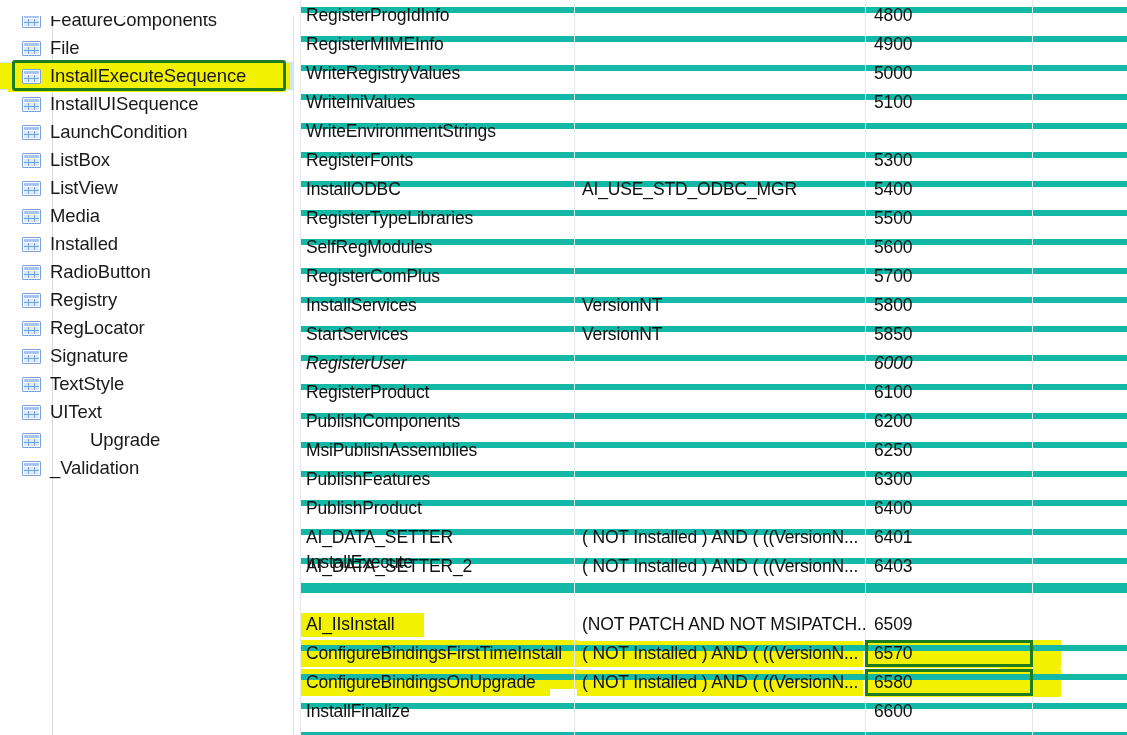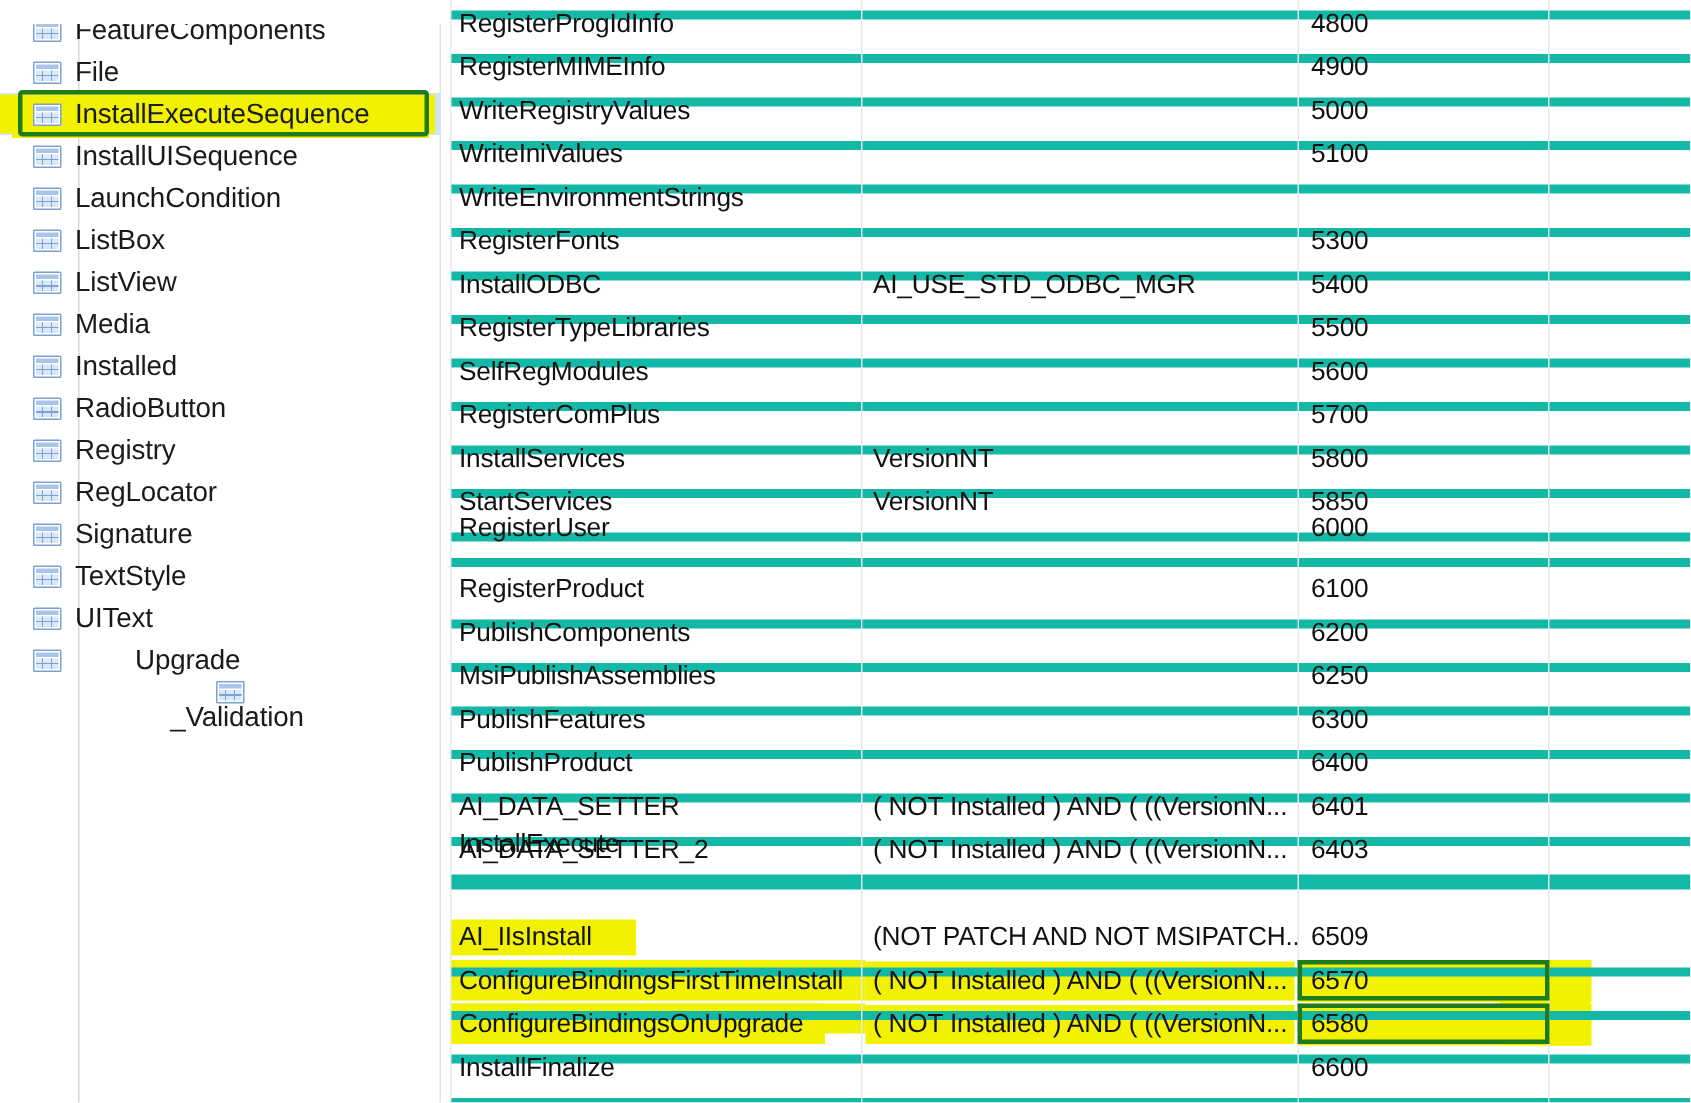--- a/index.html
+++ b/index.html
@@ -250,21 +250,21 @@
             <span class="g"></span>
           </span>
           <span class="tlabel">UIText</span>
         </div>
         <div class="tree-item" style="position: absolute; left: 0px; width: 294px; top: 410px; gap: 40px;">
           <span class="tbl-icon">
             <span class="g"></span>
           </span>
           <span class="tlabel">Upgrade</span>
         </div>
-        <div class="tree-item" style="position: absolute; left: 0px; width: 294px; top: 438px; flex-direction: column;">
+        <div class="tree-item" style="position: absolute; left: 0px; width: 294px; top: 438px;">
           <span class="tbl-icon">
             <span class="g"></span>
           </span>
           <span class="tlabel">_Validation</span>
         </div>
       </div>
   <div class="hl-marker" style="left: 0px; top: 47px; width: 290px; height: 26px; background: rgb(242, 242, 0);"></div>
       <div class="hl-marker" style="left: 8px; top: 70px; width: 278px; height: 6px; background: rgb(242, 242, 0);"></div>
       <div class="green-box" style="left: 12px; top: 44px; width: 274px; height: 31px; border-color: rgb(30, 123, 30); border-radius: 3px;"></div>
     </div>
@@ -443,21 +443,21 @@
           <div class="cell c-condition">
             <span class="txt">VersionNT</span>
           </div>
           <div class="cell c-sequence">
             <span class="txt">5850</span>
           </div>
           <div class="cell c-extra">
             <span class="txt"></span>
           </div>
         </div>
-        <div class="grid-row" style="position: absolute; top: 337px;">
+        <div class="grid-row" style="position: absolute; top: 349px; font-style: italic;">
           <div class="cell c-action">
             <span class="txt">RegisterUser</span>
           </div>
           <div class="cell c-condition">
             <span class="txt"></span>
           </div>
           <div class="cell c-sequence">
             <span class="txt">6000</span>
           </div>
           <div class="cell c-extra">

